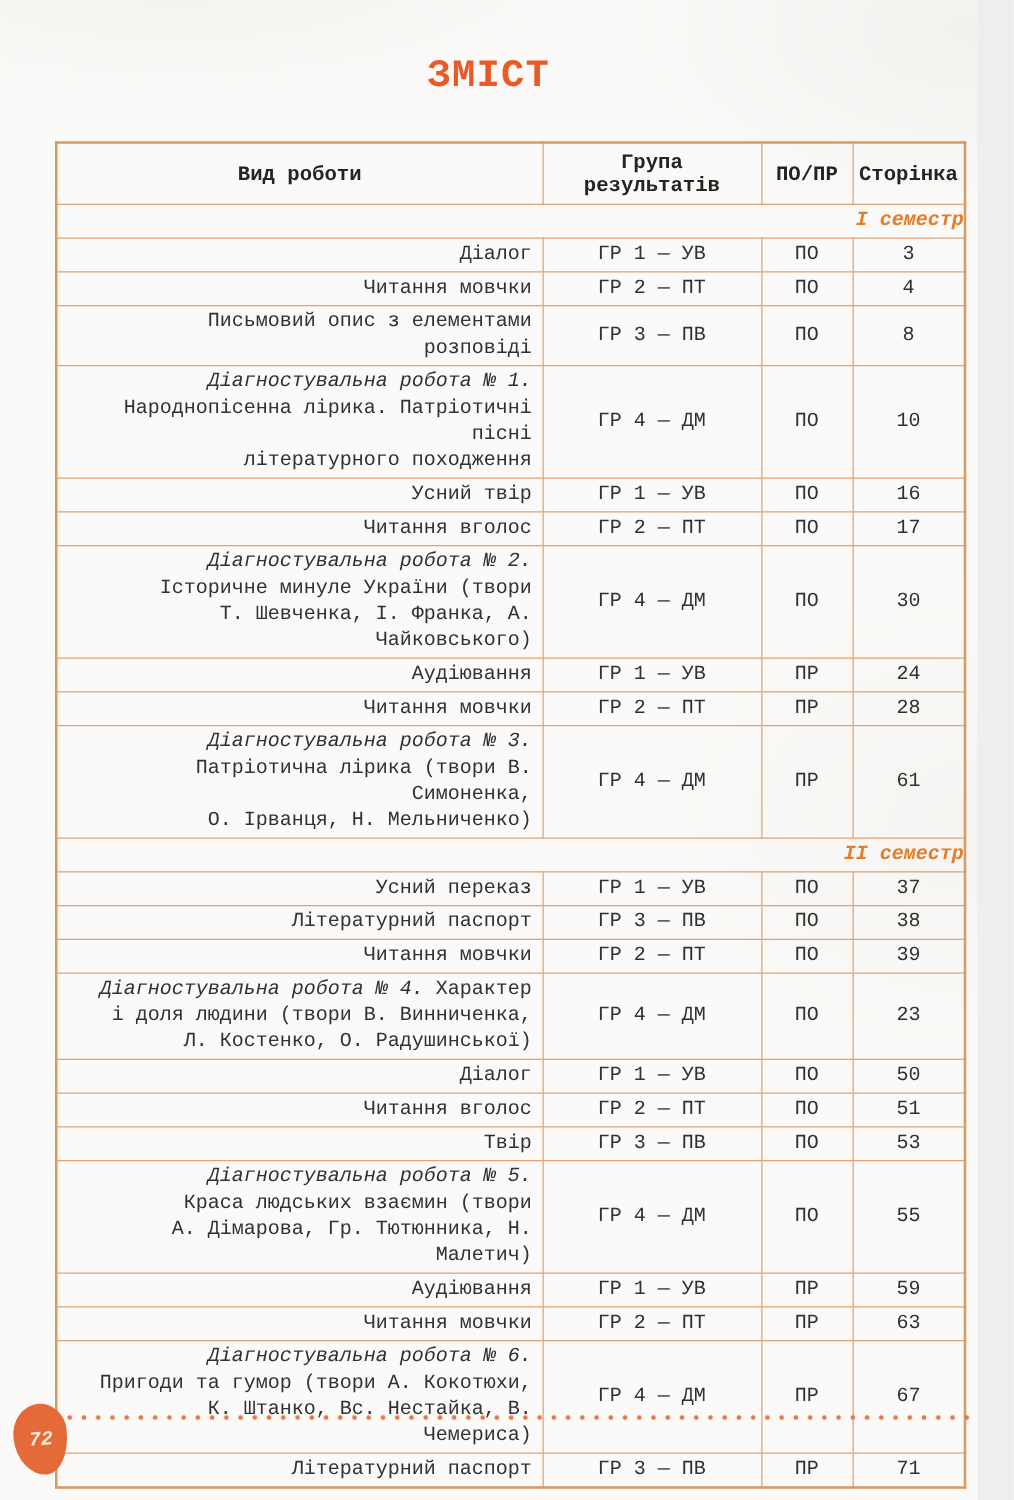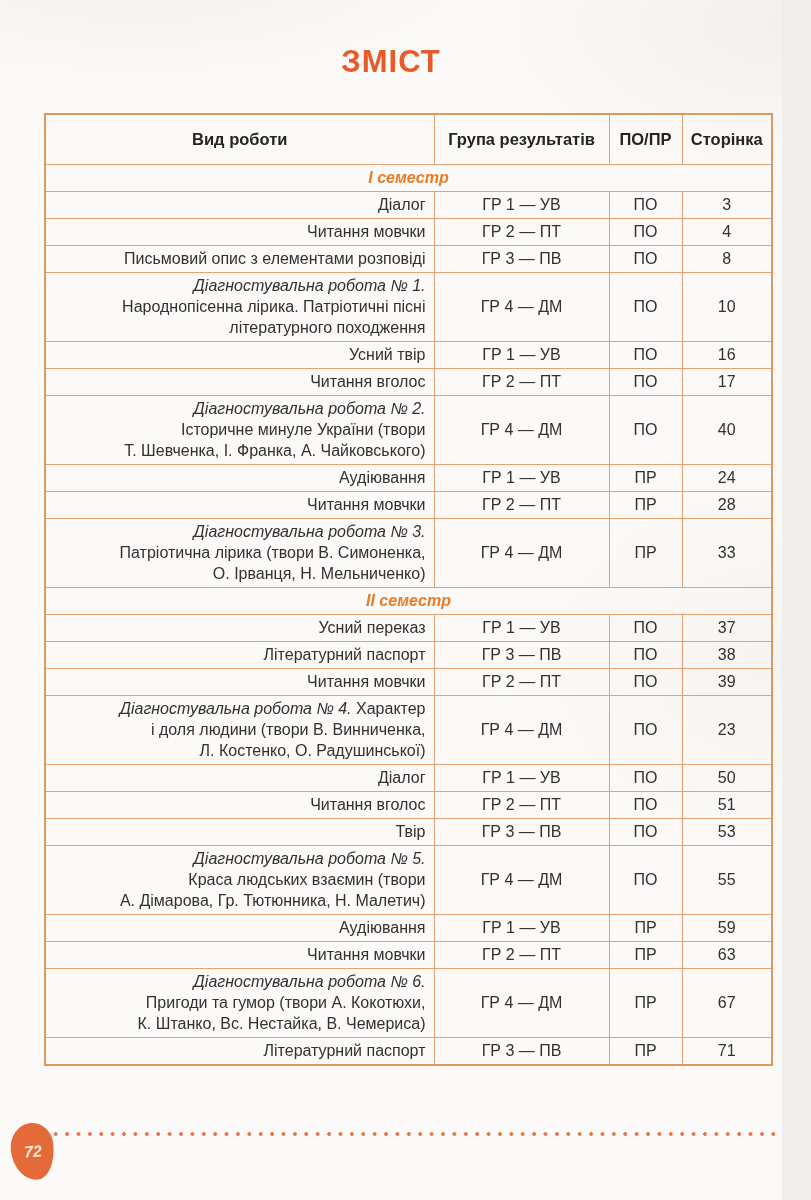--- a/index.html
+++ b/index.html
@@ -18,20 +18,21 @@
     font-family:"Liberation Sans","DejaVu Sans",sans-serif;
     background:#efeeec;
   }
   .sheet{
     position:relative;width:782px;height:1200px;overflow:hidden;
     background:
       radial-gradient(620px 220px at 18% -4%, rgba(190,186,180,0.16), rgba(190,186,180,0) 60%),
       radial-gradient(500px 260px at 100% 2%, rgba(190,186,180,0.14), rgba(190,186,180,0) 60%),
       radial-gradient(400px 300px at 100% 55%, rgba(200,196,190,0.10), rgba(200,196,190,0) 70%),
       var(--paper);
+    font-family: Liberation Mono, monospace;
   }
   .title{
     position:absolute;top:44px;left:0;width:100%;
     text-align:center;
     font-size:31px;font-weight:bold;letter-spacing:1px;
     color:var(--accent);
   }
   table.toc{
     position:absolute;left:44px;top:113px;width:727px;
     border-collapse:collapse;table-layout:fixed;
@@ -39,33 +40,33 @@
     color:var(--text);
     font-size:16px;
   }
   table.toc th,table.toc td{
     border:1.6px solid var(--border);
     vertical-align:middle;
   }
   table.toc{border:2.5px solid var(--border-dark);}
   table.toc th{
     font-size:16.5px;font-weight:bold;text-align:center;
-    padding:15px 4px;color:#262422;
+    padding:5px 4px;color:#262422;
   }
   td.work-cell{
     text-align:right;padding:2px 8px 3px 25px;
     line-height:21px;
     white-space:pre-line;
   }
   td.work-cell em{font-style:italic;}
   td.group-cell,td.mode-cell,td.page-cell{
     text-align:center;padding:2px 2px 3px 2px;line-height:21px;
   }
   td.section-cell{
-    text-align:center;
+    text-align:right;
     font-weight:bold;font-style:italic;
     color:var(--section);
     font-size:16px;
     padding:3px 0 4px 0;
     line-height:19px;
   }
   .dotline{
     position:absolute;left:30px;top:1131px;width:758px;height:6px;
     background-image:radial-gradient(circle at 3px 3px, var(--dot) 1.7px, rgba(0,0,0,0) 2.1px);
     background-size:11.4px 6px;background-repeat:repeat-x;
@@ -147,41 +148,41 @@
           <td class="group-cell">ГР 2 — ПТ</td>
           <td class="mode-cell">ПО</td>
           <td class="page-cell">17</td>
         </tr>
         <tr>
           <td class="work-cell"><em>Діагностувальна робота № 2.</em><span>
 Історичне минуле України (твори
 Т. Шевченка, І. Франка, А. Чайковського)</span></td>
           <td class="group-cell">ГР 4 — ДМ</td>
           <td class="mode-cell">ПО</td>
-          <td class="page-cell">40</td>
+          <td class="page-cell">30</td>
         </tr>
         <tr>
           <td class="work-cell"><span>Аудіювання</span></td>
           <td class="group-cell">ГР 1 — УВ</td>
           <td class="mode-cell">ПР</td>
           <td class="page-cell">24</td>
         </tr>
         <tr>
           <td class="work-cell"><span>Читання мовчки</span></td>
           <td class="group-cell">ГР 2 — ПТ</td>
           <td class="mode-cell">ПР</td>
           <td class="page-cell">28</td>
         </tr>
         <tr>
           <td class="work-cell"><em>Діагностувальна робота № 3.</em><span>
 Патріотична лірика (твори В. Симоненка,
 О. Ірванця, Н. Мельниченко)</span></td>
           <td class="group-cell">ГР 4 — ДМ</td>
           <td class="mode-cell">ПР</td>
-          <td class="page-cell">33</td>
+          <td class="page-cell">61</td>
         </tr>
         <tr>
           <td colspan="4" class="section-cell">ІІ семестр</td>
         </tr>
         <tr>
           <td class="work-cell"><span>Усний переказ</span></td>
           <td class="group-cell">ГР 1 — УВ</td>
           <td class="mode-cell">ПО</td>
           <td class="page-cell">37</td>
         </tr>

